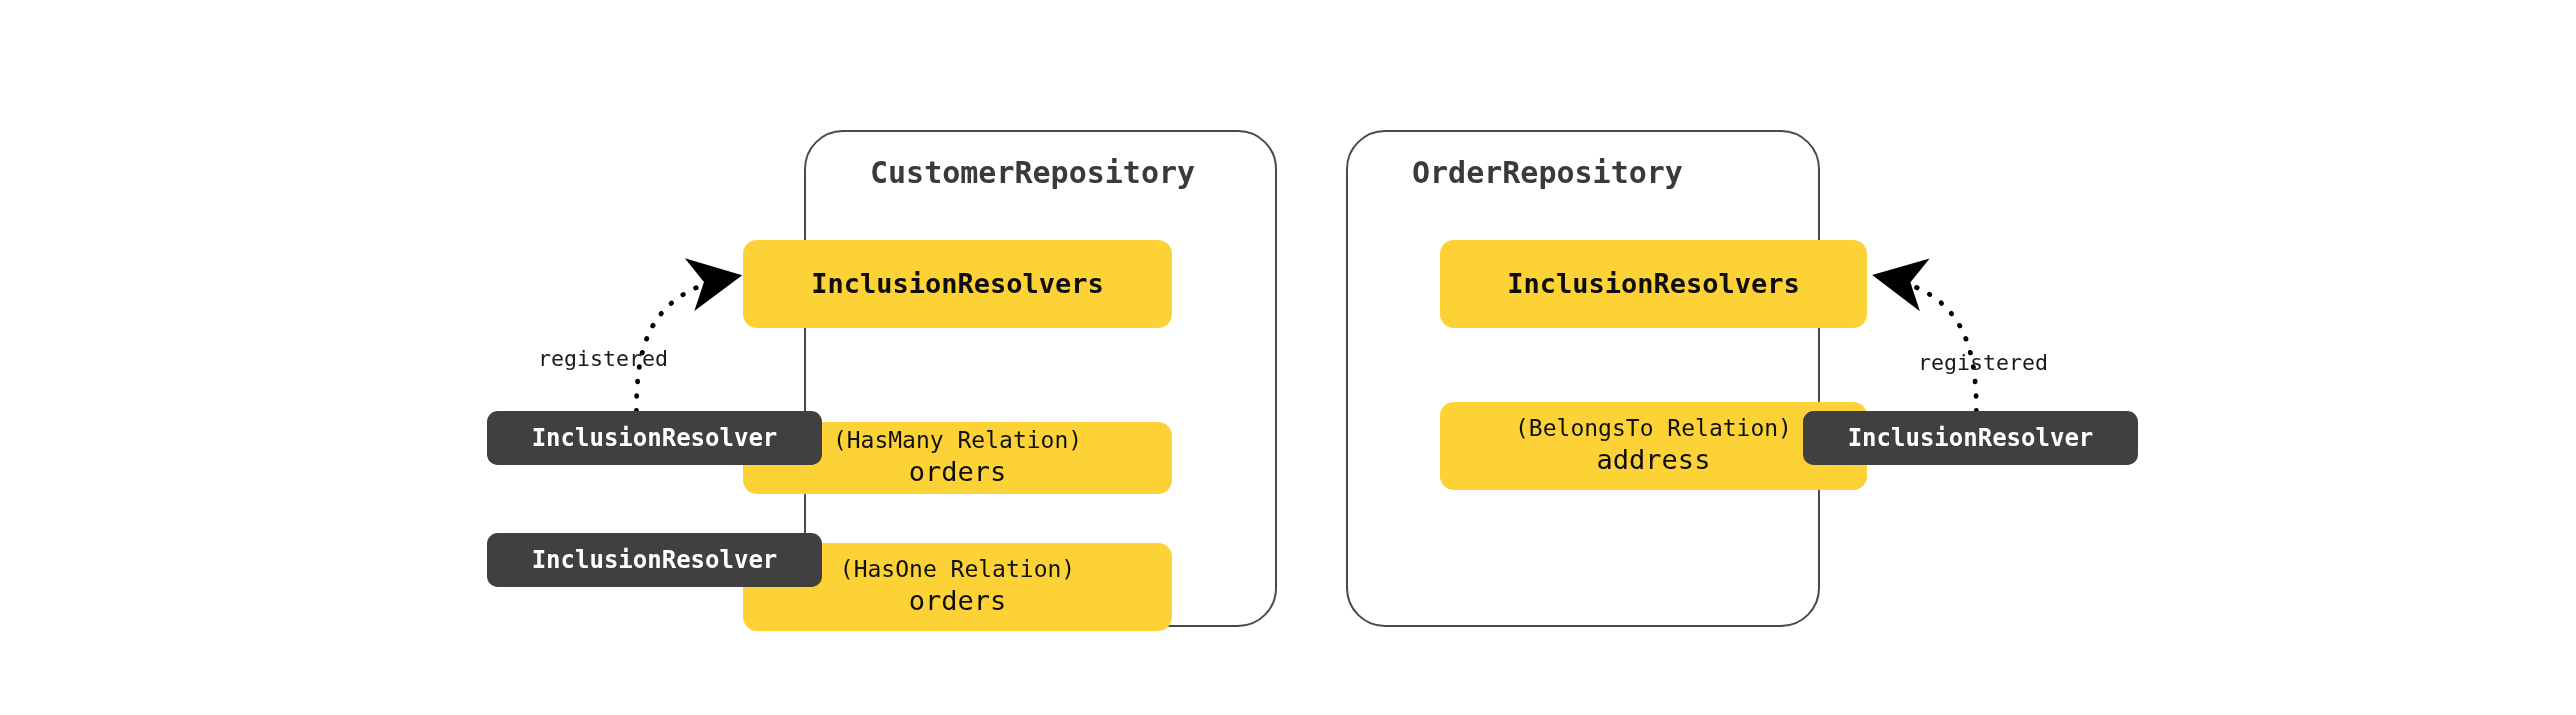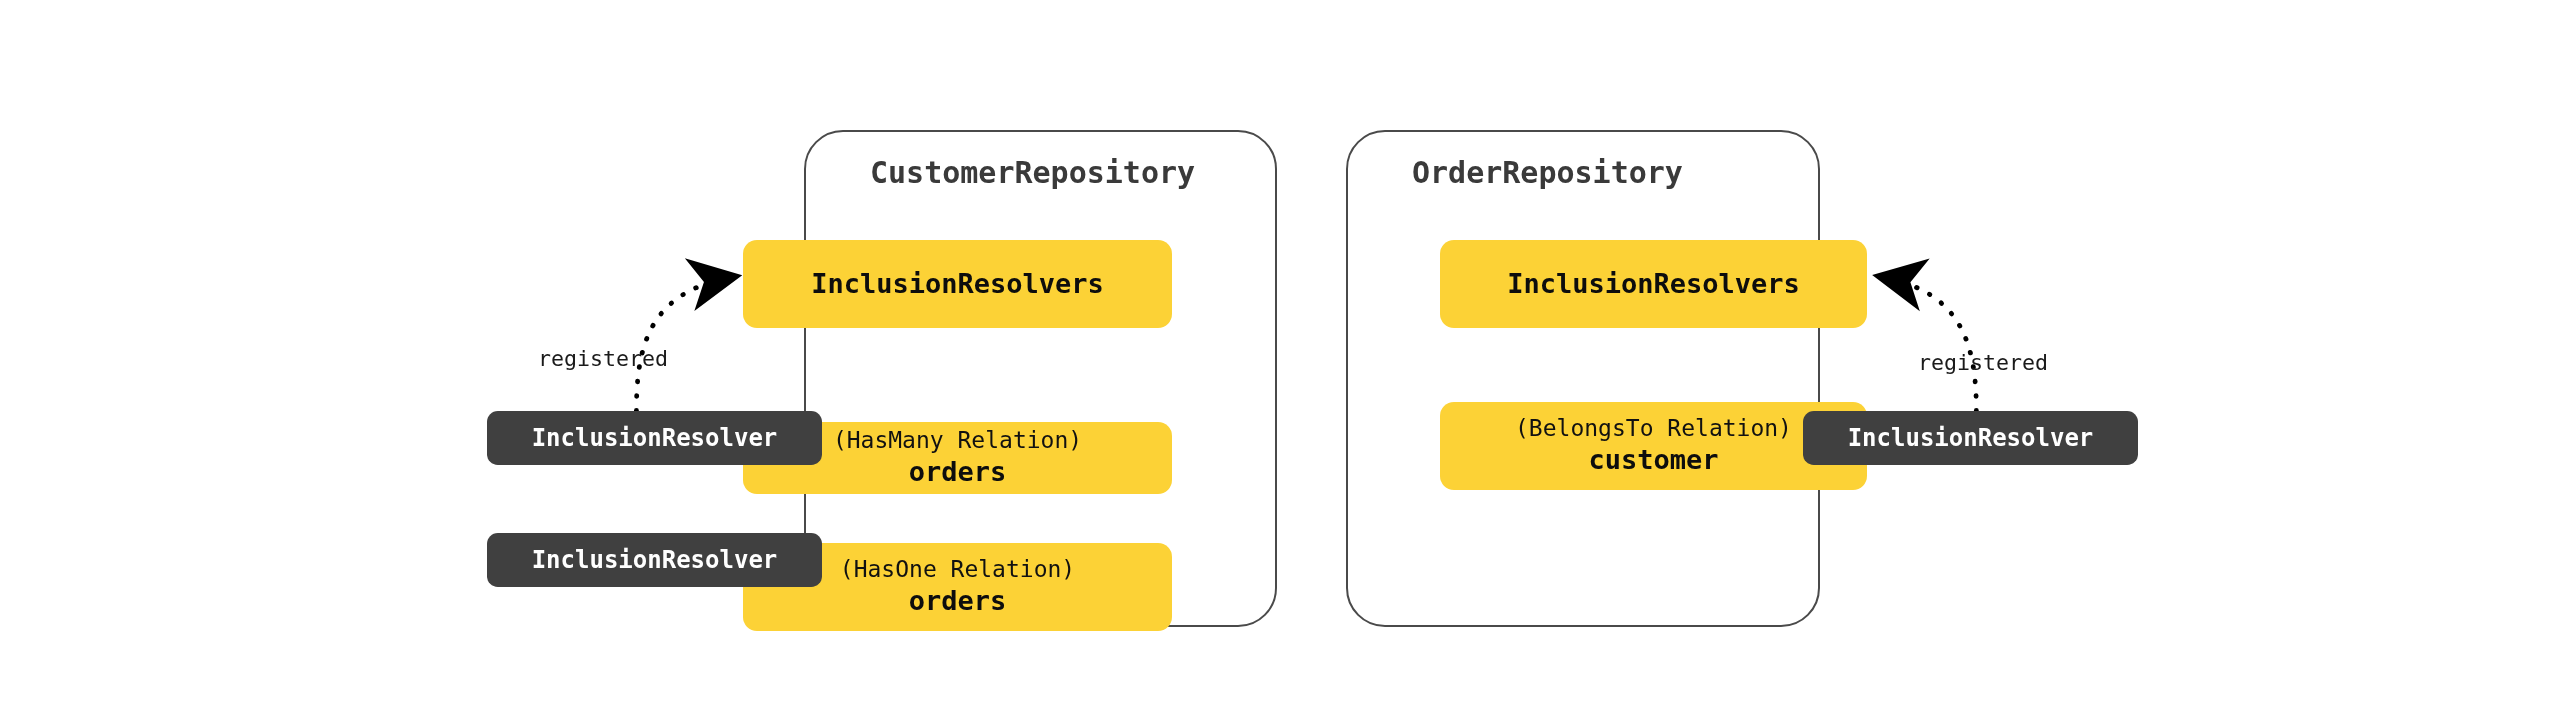--- a/index.html
+++ b/index.html
@@ -73,21 +73,21 @@
   }
   .rel-kind {
     font-size: 23px;
     font-weight: normal;
     color: #111111;
     white-space: nowrap;
     line-height: 1.12;
   }
   .rel-name {
     font-size: 27px;
-    font-weight: bold;
+    font-weight: normal;
     color: #0d0d0d;
     white-space: nowrap;
     line-height: 1.12;
     margin-top: 3.2px;
   }
 
   
   .bchip {
     position: absolute;
     background: #404040;
@@ -166,21 +166,21 @@
   <div class="repo" style="left:1346px; top:130px; width:474px; height:497px;">
     <div class="repo-title left-align">OrderRepository</div>
   </div>
 
   <div class="ycard" style="left:1440px; top:230px; width:427px; height:88px;">
     <div class="ycard-title">InclusionResolvers</div>
   </div>
 
   <div class="ycard" style="left:1440px; top:392px; width:427px; height:88px;">
     <div class="rel-kind">(BelongsTo Relation)</div>
-    <div class="rel-name">customer</div>
+    <div class="rel-name">address</div>
   </div>
 
   <div class="bchip" style="left:1803px; top:411px; width:335px; height:54px;">
     <div class="bchip-label">InclusionResolver</div>
   </div>
 
   <div class="edge-label" style="left:1918px; top:350px;">registered</div>
 
 </div>
 

